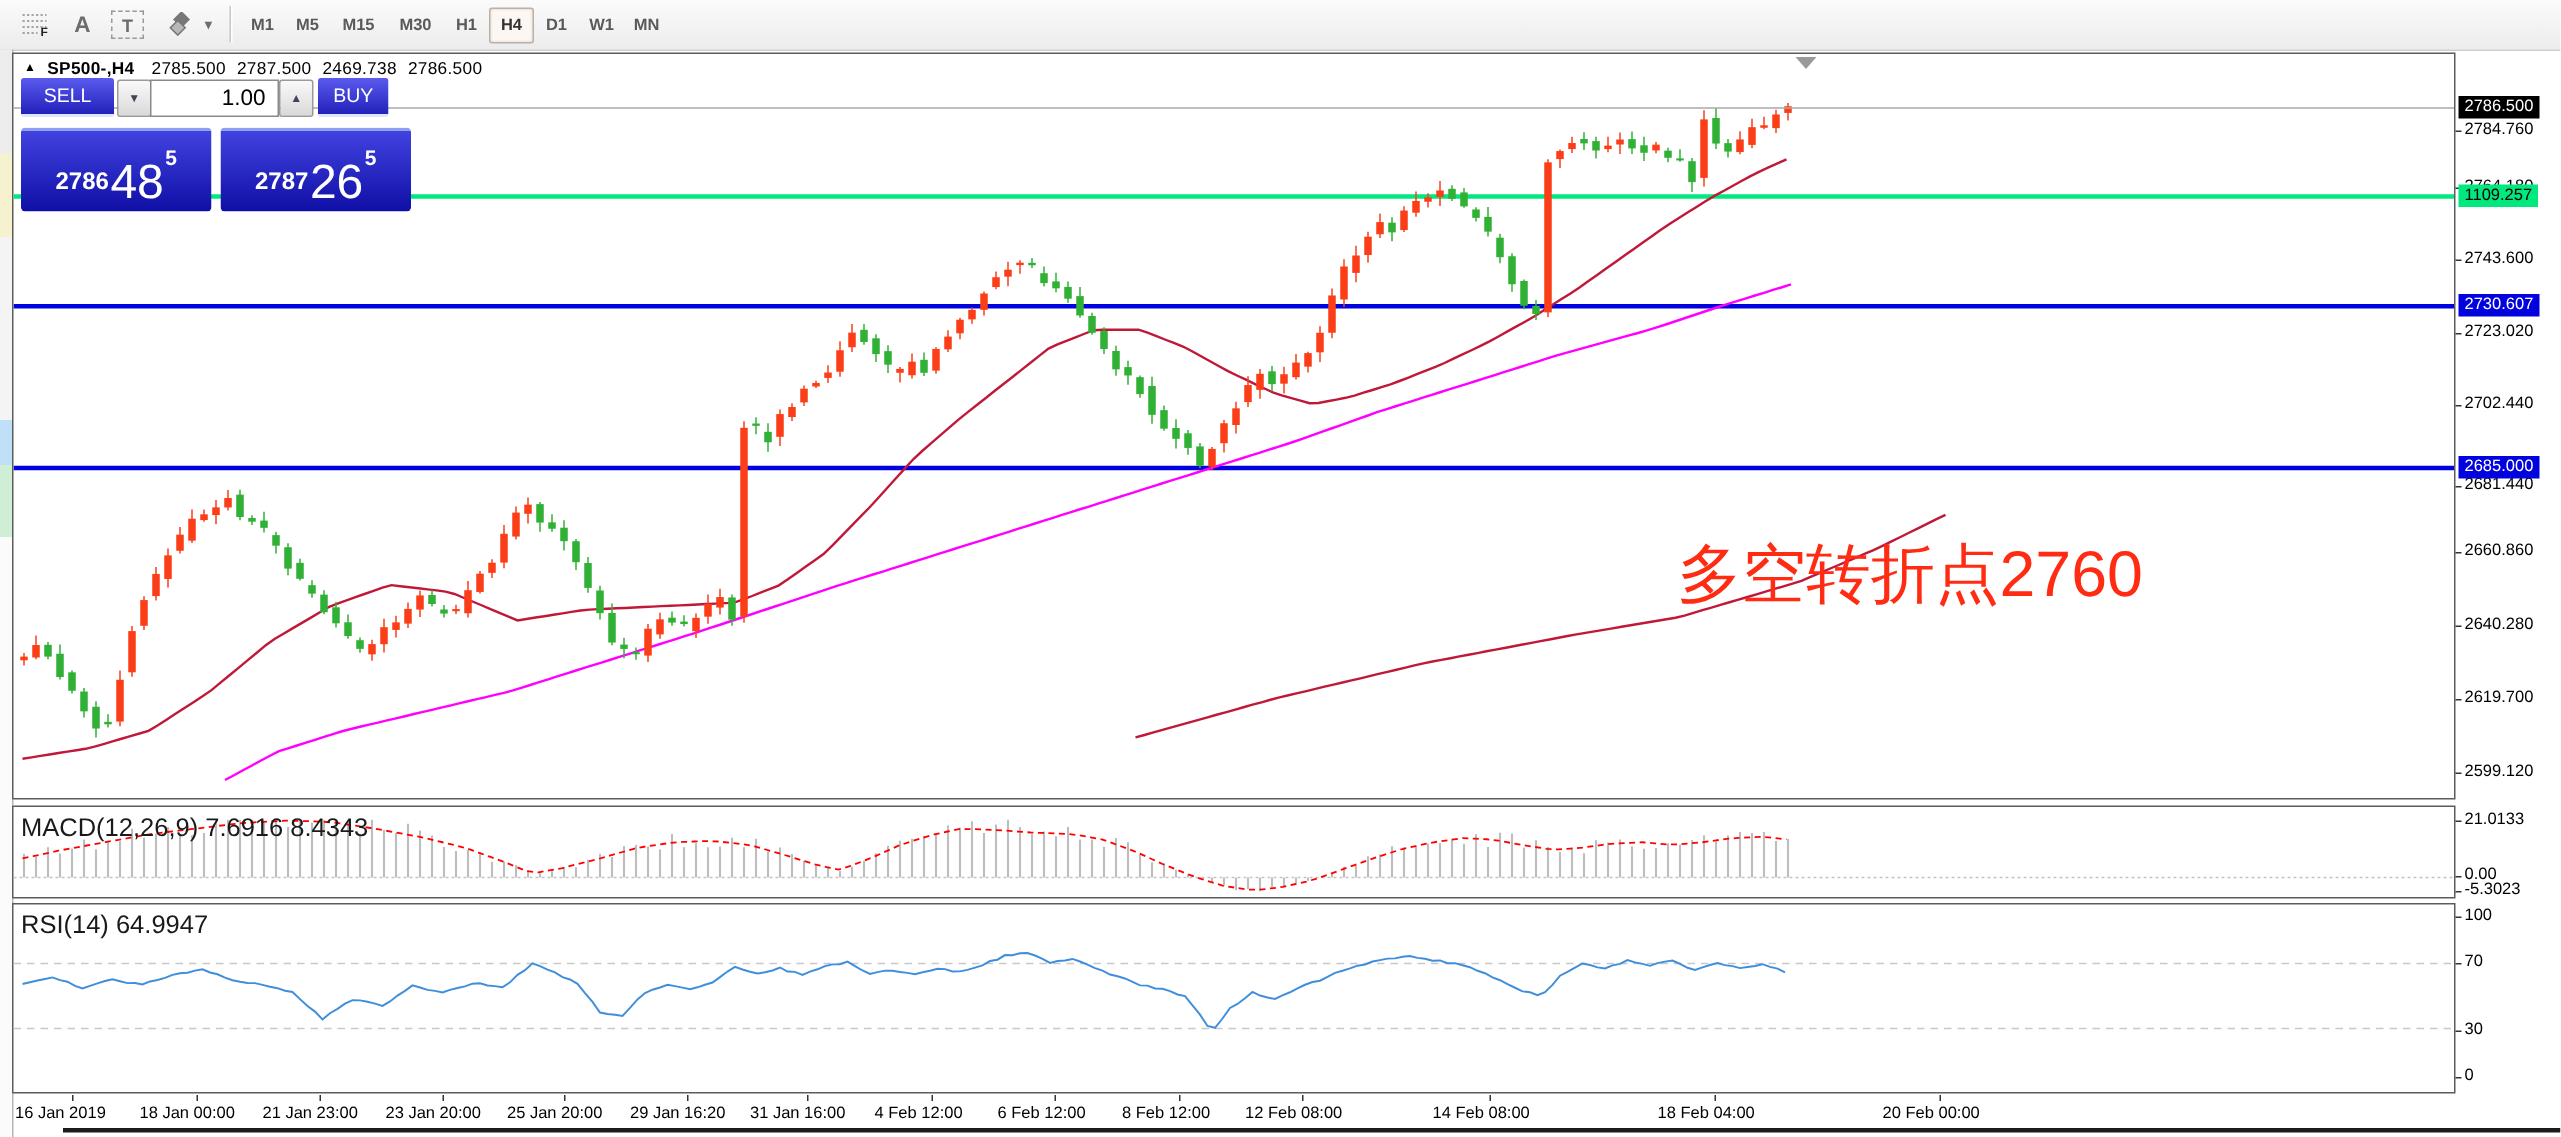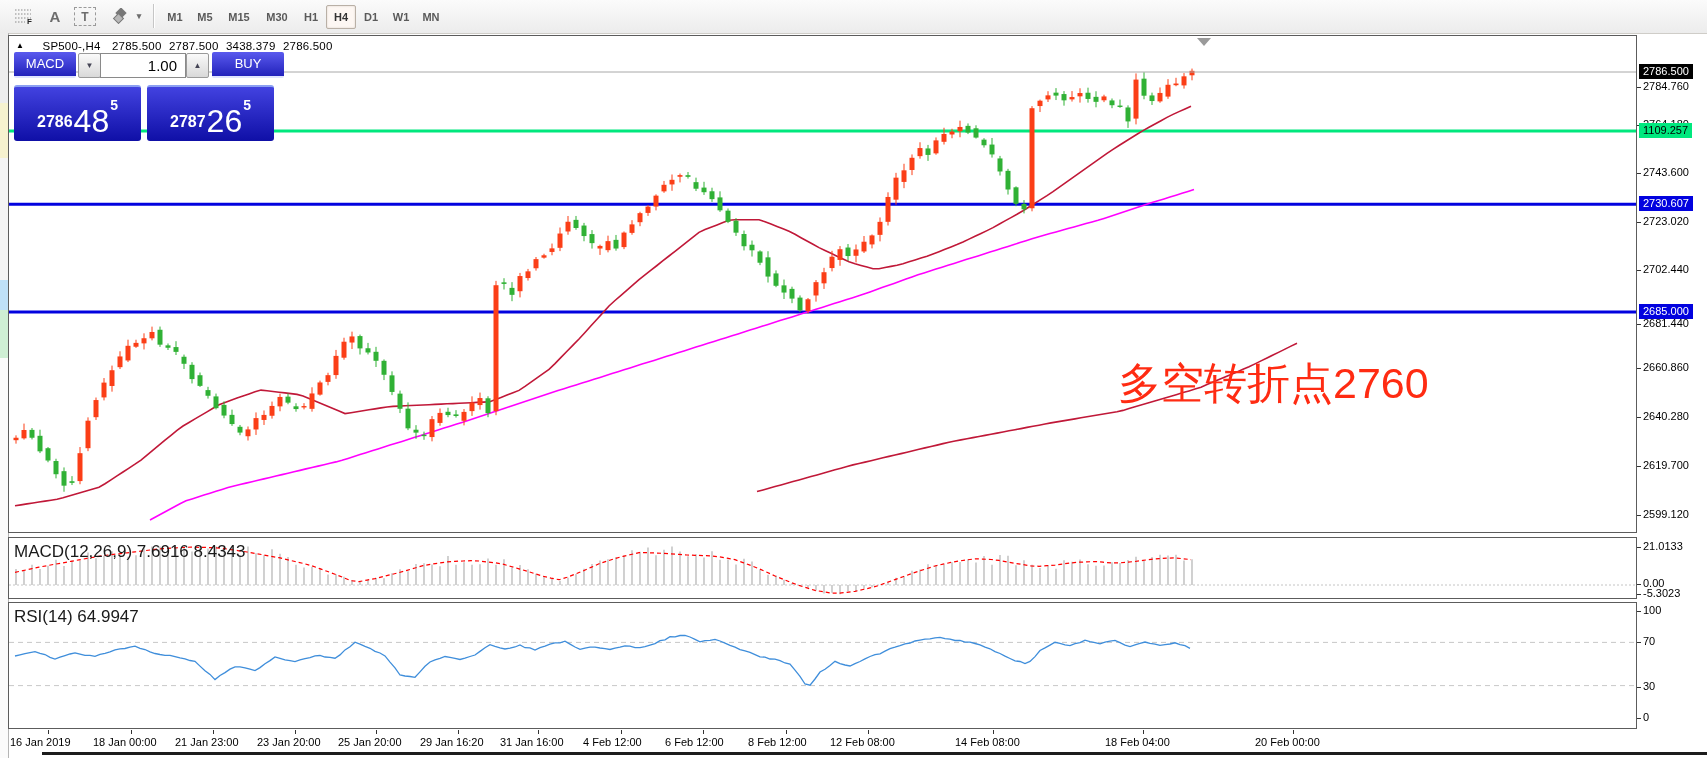--- a/index.html
+++ b/index.html
@@ -567,33 +567,33 @@
     </g>
     <g clip-path="url(#cpRsi)">
       <line x1="9" y1="642.4" x2="1636" y2="642.4" stroke="#C8C8C8" stroke-dasharray="5 4"></line>
       <line x1="9" y1="685.6" x2="1636" y2="685.6" stroke="#C8C8C8" stroke-dasharray="5 4"></line>
       <polyline points="15,656.0 20,654.8 25,653.7 30,652.7 35,651.6 40,653.4 45,654.5 50,657.3 55,659.0 60,657.2 65,655.6 70,654.0 75,652.9 80,654.2 85,655.4 90,655.3 95,656.3 100,654.3 105,653.3 110,651.9 115,649.9 120,648.8 125,648.5 130,647.1 135,646.2 140,648.3 145,649.5 150,651.8 155,653.5 160,654.5 165,655.3 170,655.4 175,656.6 180,657.8 185,658.8 190,660.5 195,661.3 200,666.1 205,670.7 210,674.4 215,679.6 220,675.5 225,672.6 230,669.1 235,666.8 240,666.9 245,667.8 250,669.1 255,670.6 260,667.6 265,663.7 270,660.6 275,656.9 280,658.3 285,659.9 290,660.6 295,661.6 300,659.9 305,658.7 310,657.6 315,655.8 320,655.5 325,657.0 330,657.4 335,658.2 340,654.9 345,649.9 350,646.8 355,642.2 360,644.1 365,646.4 370,648.3 375,651.4 380,653.0 385,655.9 390,662.1 395,667.9 400,675.0 405,676.0 410,676.5 415,677.3 420,671.9 425,666.3 430,662.0 435,659.8 440,658.3 445,656.5 450,657.4 455,658.4 460,659.5 465,658.2 470,656.5 475,655.0 480,651.4 485,647.7 490,644.6 495,646.3 500,647.8 505,649.0 510,648.2 515,647.0 520,645.0 525,647.7 530,647.9 535,650.0 540,647.7 545,646.2 550,644.1 555,642.9 560,642.8 565,641.1 570,644.1 575,647.0 580,649.3 585,648.1 590,647.1 595,647.2 600,648.0 605,648.6 610,649.5 615,648.2 620,647.2 625,645.8 630,646.1 635,647.7 640,647.6 645,646.6 650,645.1 655,643.6 660,640.7 665,639.8 670,636.7 675,636.8 680,635.5 685,635.4 690,637.0 695,639.3 700,641.9 705,640.7 710,640.3 715,639.3 720,641.0 725,643.1 730,645.4 735,647.1 740,649.7 745,650.8 750,652.3 755,654.6 760,656.9 765,657.1 770,659.0 775,659.2 780,660.7 785,663.0 790,664.1 795,670.2 800,676.4 805,684.0 810,685.2 815,679.0 820,672.0 825,669.3 830,665.5 835,661.3 840,663.7 845,665.0 850,666.0 855,663.6 860,661.5 865,658.9 870,656.5 875,654.7 880,653.8 885,651.2 890,648.6 895,647.2 900,645.6 905,643.8 910,643.0 915,641.0 920,640.1 925,639.1 930,638.9 935,637.8 940,637.4 945,638.6 950,639.2 955,640.5 960,640.3 965,642.1 970,642.1 975,643.5 980,644.8 985,647.2 990,648.8 995,651.6 1000,653.5 1005,656.1 1010,658.5 1015,660.9 1020,661.5 1025,663.5 1030,661.4 1035,656.6 1040,650.5 1045,647.9 1050,645.1 1055,642.3 1060,643.3 1065,644.9 1070,645.6 1075,643.6 1080,642.6 1085,640.1 1090,641.6 1095,642.6 1100,643.9 1105,642.1 1110,641.1 1115,640.4 1120,642.6 1125,645.2 1130,646.6 1135,644.9 1140,643.3 1145,642.0 1150,643.4 1155,644.1 1160,645.4 1165,644.7 1170,644.0 1175,642.8 1180,644.6 1185,645.7 1190,648.3" fill="none" stroke="#3F8EDB" stroke-width="1.3"></polyline>
     </g>
   </svg>
 
 <div id="chart-header" class="abs">
   <span style="font-size:8px;vertical-align:2px;">▲</span>
-  <span style="margin-left:15px;">SP500-,H4</span>
+  <span style="margin-left:4px;font-weight:bold;">SP500-,H4</span>
   <span style="margin-left:8px;">2785.500</span>
   <span style="margin-left:4px;">2787.500</span>
-  <span style="margin-left:4px;">3438.379</span>
+  <span style="margin-left:4px;">2469.738</span>
   <span style="margin-left:4px;">2786.500</span>
 </div>
 
 <div id="trade" class="abs">
-  <div class="trade-btn" style="left:2px;width:62px;">MACD</div>
+  <div class="trade-btn" style="left:2px;width:62px;">SELL</div>
   <div class="spin-btn" style="left:66px;">▼</div>
   <input id="vol-input" value="1.00" style="">
   <div class="spin-btn" style="left:174px;">▲</div>
-  <div class="trade-btn" style="left:200px;width:72px;">BUY</div>
+  <div class="trade-btn" style="left:200px;width:47px;">BUY</div>
   <div class="price-tile" style="left:2px;width:127px;">
     <span class="tile-prefix">2786</span>
     <span class="tile-big">48</span>
     <span class="tile-sup">5</span>
   </div>
   <div class="price-tile" style="left:135px;width:127px;">
     <span class="tile-prefix">2787</span>
     <span class="tile-big">26</span>
     <span class="tile-sup">5</span>
   </div>

